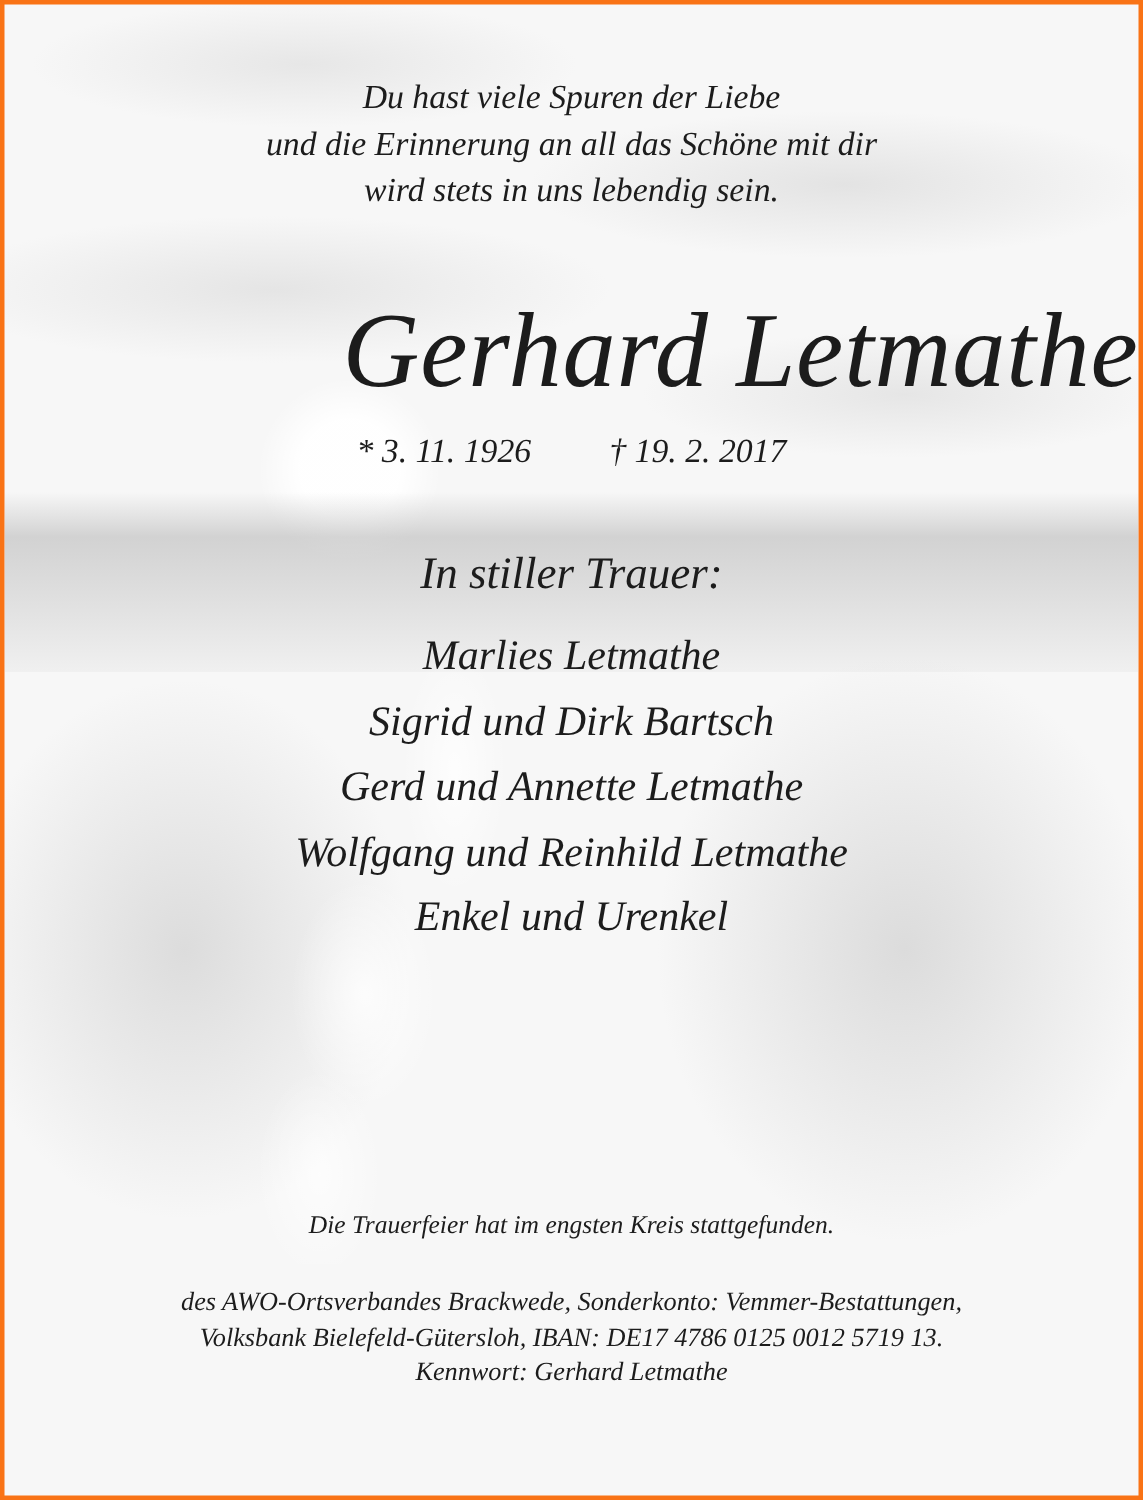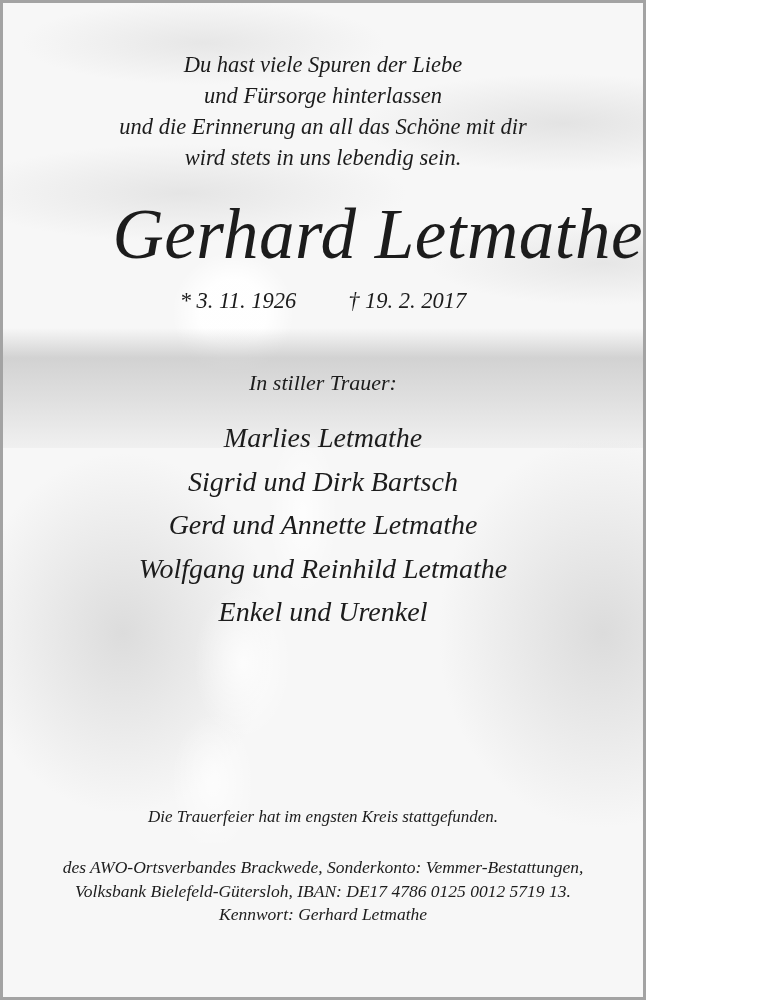--- a/index.html
+++ b/index.html
@@ -2,23 +2,23 @@
 <html><head>
   <meta charset="utf-8">
   <style>
     html, body { margin: 0; padding: 0; }
     body {
       width: 762px; height: 1000px; overflow: hidden;
       background: #ffffff;
     }
     .frame {
       position: absolute; left: 0; top: 0;
-      width: 646px; height: 1000px;
+      width: 762px; height: 1000px;
       box-sizing: border-box;
-      border: 3px solid #a3a3a3;
+      border: 3px solid #f97316;
       background: #f7f7f7;
       overflow: hidden;
     }
     
     .bg { position: absolute; inset: 0; pointer-events: none; }
     .bg .sky {
       position: absolute; left: 0; right: 0; top: 0; height: 330px;
       background:
         radial-gradient(ellipse 260px 60px at 200px 40px, rgba(200,200,200,0.35), transparent 70%),
         radial-gradient(ellipse 300px 70px at 560px 120px, rgba(190,190,190,0.35), transparent 70%),
@@ -66,21 +66,21 @@
       position: absolute; left: 0; right: 0; top: 196px;
       font-size: 71px; line-height: 70px; letter-spacing: 0.5px; text-align: right;
     }
     .dates {
       position: absolute; left: 0; right: 0; top: 283px;
       font-size: 22.5px; line-height: 30px; font-style: italic;
     }
     .dates .gap { display: inline-block; width: 52px; }
     .mourn-label {
       position: absolute; left: 0; right: 0; top: 365px;
-      font-size: 22px; line-height: 30px;
+      font-size: 30px; line-height: 30px;
     }
     .mourners {
       position: absolute; left: 0; right: 0; top: 413px;
       font-size: 28px; line-height: 43.5px;
     }
     .address {
       position: absolute; left: 0; right: 0; top: 697px;
       font-size: 23px; line-height: 32px;
     }
     .ceremony {
@@ -102,21 +102,20 @@
     <div class="sun"></div>
     <div class="hills"></div>
     <div class="field-left"></div>
     <div class="field-right"></div>
     <div class="river"></div>
   </div>
 
   <div class="content">
     <div class="verse">
       <span class="line">Du hast viele Spuren der Liebe</span>
-      <span class="line">und Fürsorge hinterlassen</span>
       <span class="line">und die Erinnerung an all das Schöne mit dir</span>
       <span class="line">wird stets in uns lebendig sein.</span>
     </div>
 
     <div class="name">Gerhard Letmathe</div>
 
     <div class="dates">
       <span>* 3. 11. 1926</span><span class="gap"></span><span>† 19. 2. 2017</span>
     </div>
 

